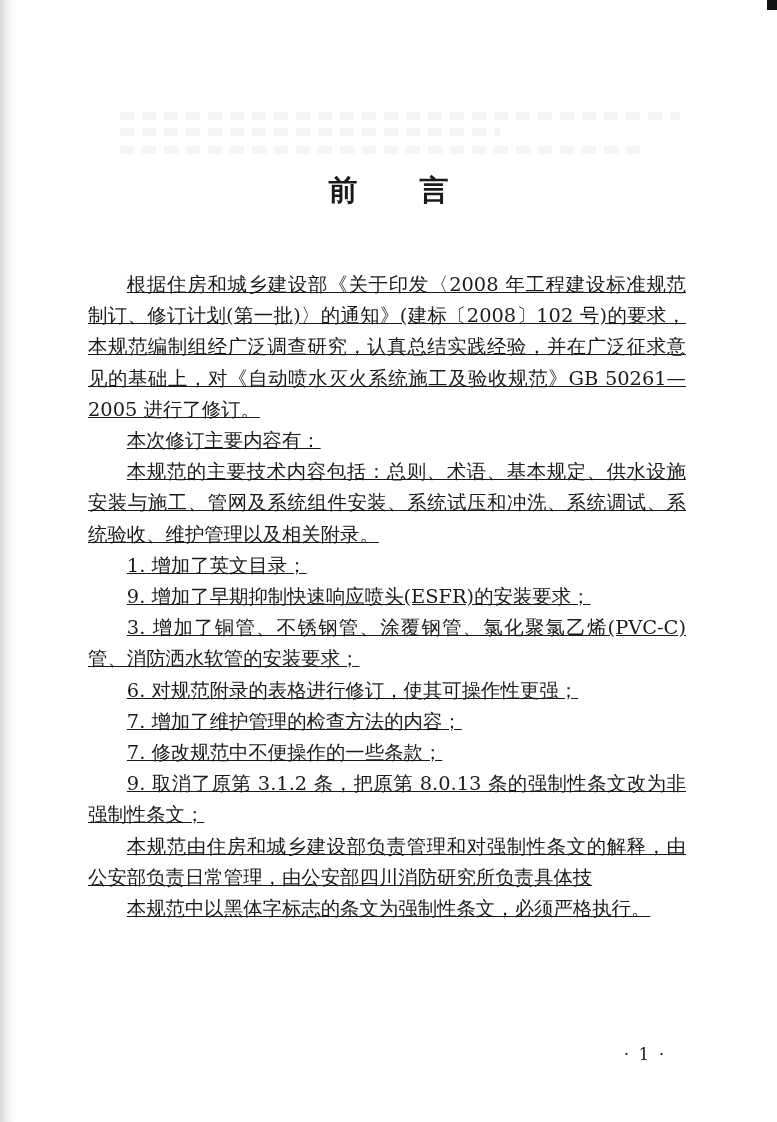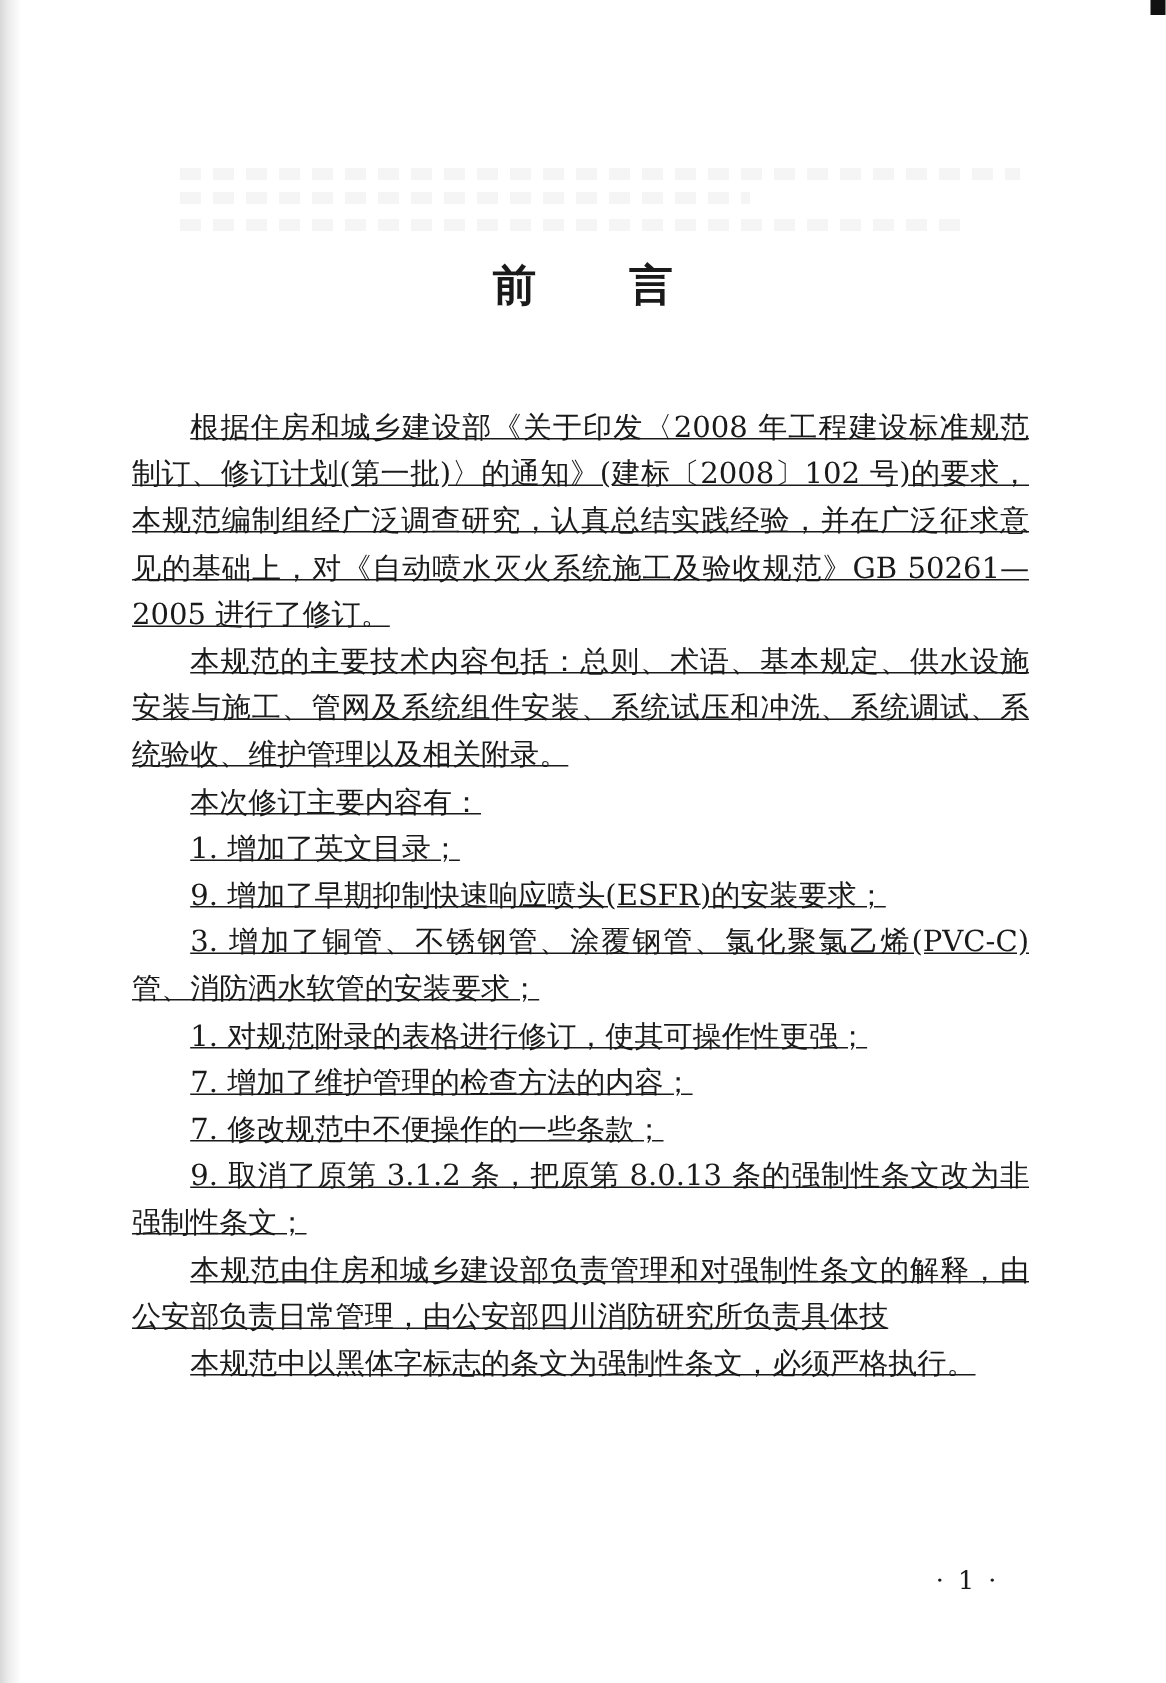--- a/index.html
+++ b/index.html
@@ -87,26 +87,26 @@
 <div class="bleed" style="top:112px;"></div>
 <div class="bleed" style="top:128px; width:380px;"></div>
 <div class="bleed" style="top:146px; width:520px;"></div>
 
 <div class="title">
   <span>前</span><span class="gap"></span><span>言</span>
 </div>
 
 <div class="content">
   <p>根据住房和城乡建设部《关于印发〈2008 年工程建设标准规范制订、修订计划(第一批)〉的通知》(建标〔2008〕102 号)的要求，本规范编制组经广泛调查研究，认真总结实践经验，并在广泛征求意见的基础上，对《自动喷水灭火系统施工及验收规范》GB 50261—2005 进行了修订。</p>
+  <p>本次修订主要内容有：</p>
   <p>本规范的主要技术内容包括：总则、术语、基本规定、供水设施安装与施工、管网及系统组件安装、系统试压和冲洗、系统调试、系统验收、维护管理以及相关附录。</p>
-  <p>本次修订主要内容有：</p>
   <p>1. 增加了英文目录；</p>
   <p>9. 增加了早期抑制快速响应喷头(ESFR)的安装要求；</p>
   <p>3. 增加了铜管、不锈钢管、涂覆钢管、氯化聚氯乙烯(PVC-C)管、消防洒水软管的安装要求；</p>
-  <p>1. 对规范附录的表格进行修订，使其可操作性更强；</p>
+  <p>6. 对规范附录的表格进行修订，使其可操作性更强；</p>
   <p>7. 增加了维护管理的检查方法的内容；</p>
   <p>7. 修改规范中不便操作的一些条款；</p>
   <p>9. 取消了原第 3.1.2 条，把原第 8.0.13 条的强制性条文改为非强制性条文；</p>
   <p>本规范由住房和城乡建设部负责管理和对强制性条文的解释，由公安部负责日常管理，由公安部四川消防研究所负责具体技</p>
   <p>本规范中以黑体字标志的条文为强制性条文，必须严格执行。</p>
 </div>
 
 <div class="page-number">· 1 ·</div>
 
 </body></html>

